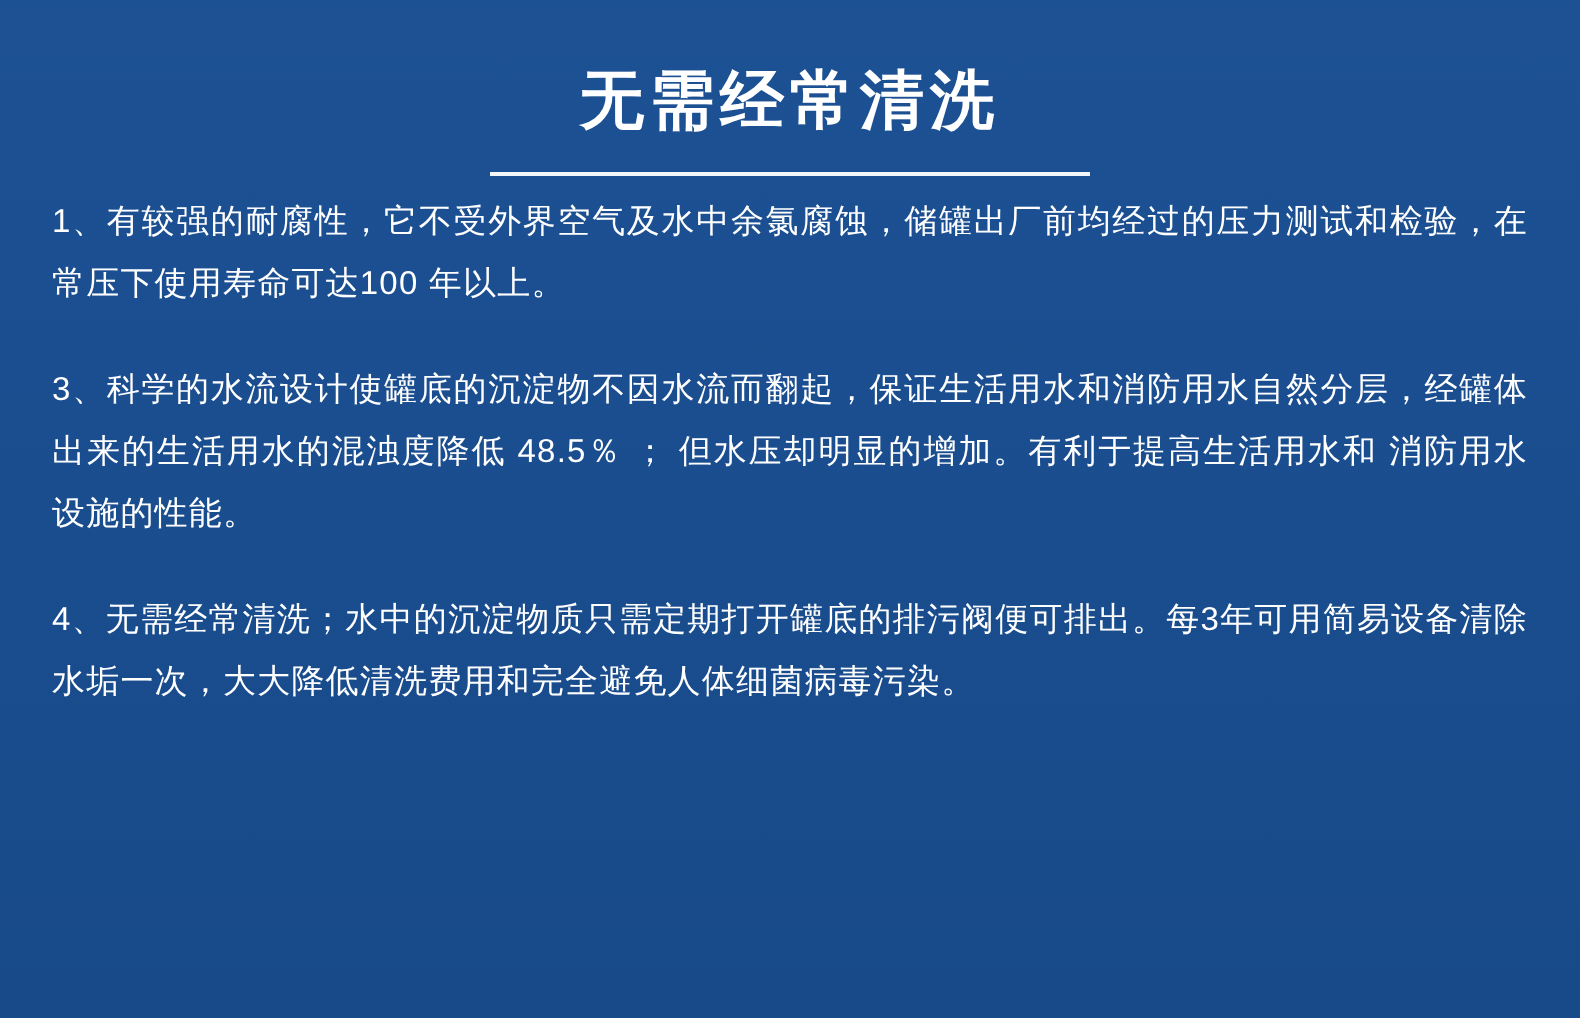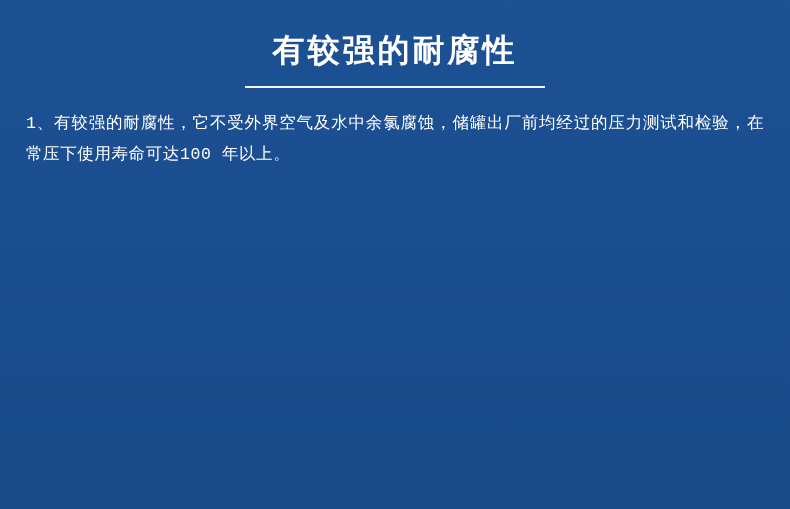--- a/index.html
+++ b/index.html
@@ -34,44 +34,45 @@
     line-height: 1.3;
   }
   .title-rule {
     width: 300px;
     height: 2px;
     background: #ffffff;
     margin: 14px auto 0 auto;
     opacity: 0.95;
   }
   .content {
-    margin-top: 20px;
+    margin-top: 8px;
     padding: 0 4px;
-    font-family: Liberation Mono, monospace;
   }
   .para {
     color: #ffffff;
     font-size: 16.5px;
     line-height: 31px;
     letter-spacing: 0.6px;
     margin: 0 0 22px 0;
     text-align: justify;
     text-justify: inter-ideograph;
   }
   .para:last-child {
     margin-bottom: 0;
   }
 </style>
 </head>
 <body>
 
 <div class="page">
 
   <div class="title-block">
-    <div class="title">有较强的耐腐性</div>
+    <div class="title">无需经常清洗</div>
     <div class="title-rule"></div>
   </div>
 
   <div class="content">
     <p class="para">1、有较强的耐腐性，它不受外界空气及水中余氯腐蚀，储罐出厂前均经过的压力测试和检验，在常压下使用寿命可达100 年以上。</p>
+    <p class="para">3、科学的水流设计使罐底的沉淀物不因水流而翻起，保证生活用水和消防用水自然分层，经罐体出来的生活用水的混浊度降低 48.5％ ； 但水压却明显的增加。有利于提高生活用水和 消防用水设施的性能。</p>
+    <p class="para">4、无需经常清洗；水中的沉淀物质只需定期打开罐底的排污阀便可排出。每3年可用简易设备清除水垢一次，大大降低清洗费用和完全避免人体细菌病毒污染。</p>
   </div>
 
 </div>
 
 </body></html>

